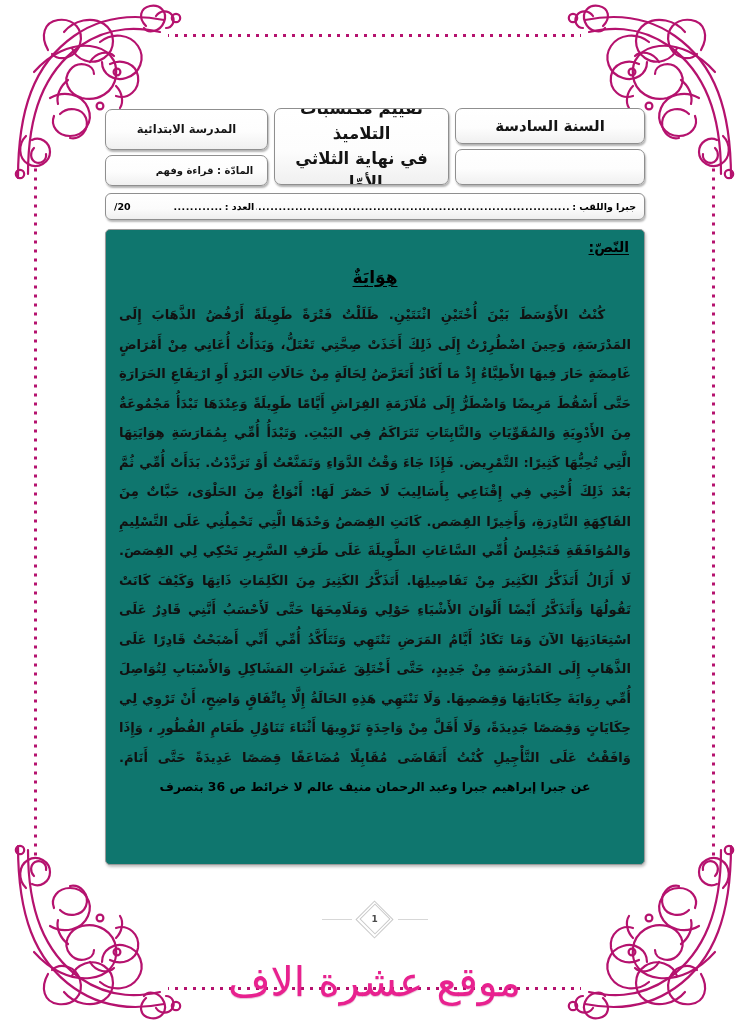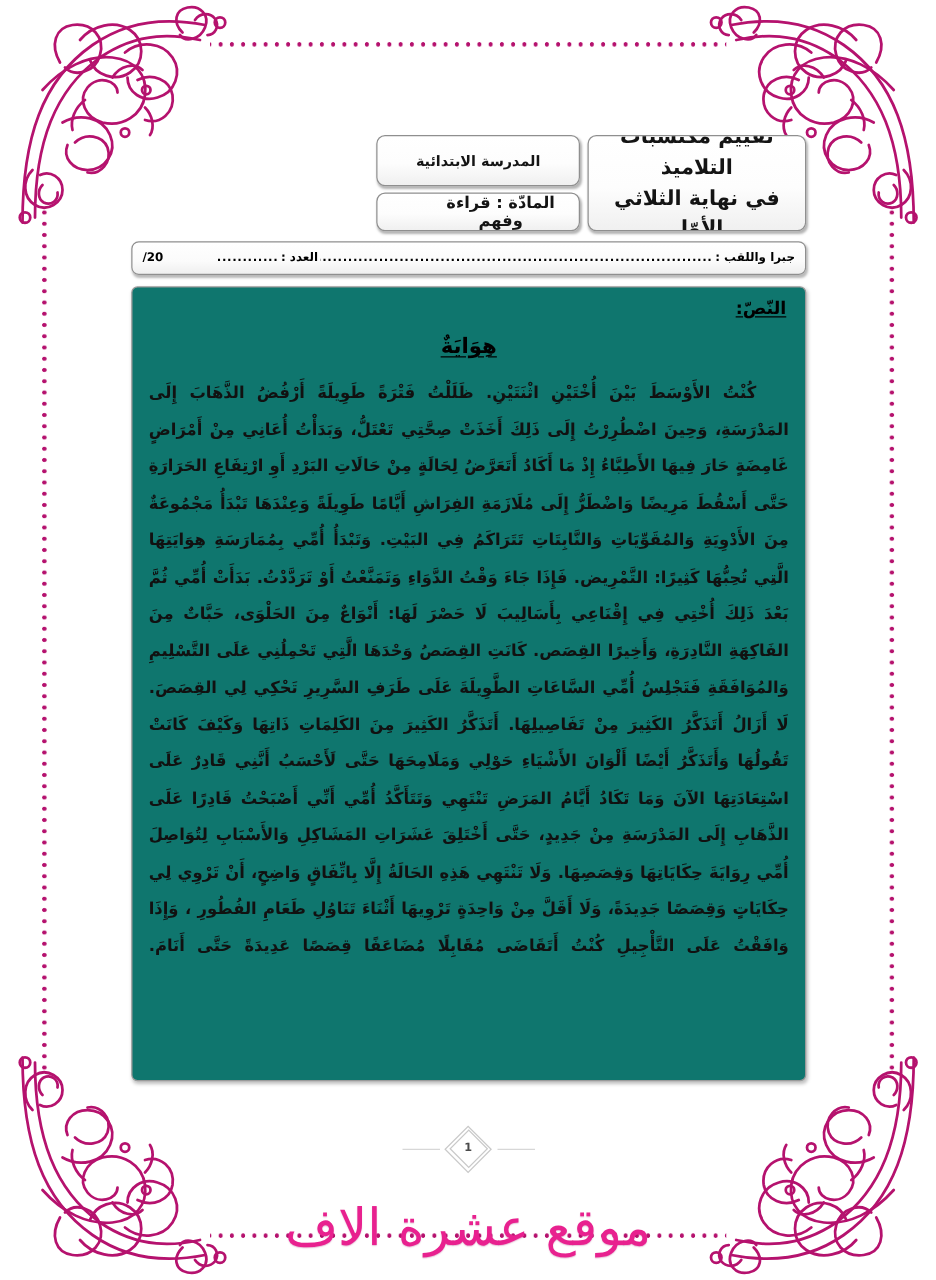--- a/index.html
+++ b/index.html
@@ -78,21 +78,21 @@
     align-items: stretch;
     height: 78px;
   }
   .hcol {
     display: flex;
     flex-direction: column;
     gap: 5px;
   }
   .col-year  { width: 190px; }
   .col-title { width: 175px; }
-  .col-school{ width: 163px; }
+  .col-school{ width: 163px; justify-content: center; }
 
   .box {
     border: 1.5px solid #8f8f8f;
     border-radius: 7px;
     background: linear-gradient(180deg, #ffffff 0%, #fdfdfd 55%, #f0f0f0 100%);
     box-shadow: 1px 2px 2px rgba(0,0,0,0.30), inset 0 1px 0 #fff;
     display: flex;
     align-items: center;
     justify-content: center;
     text-align: center;
@@ -113,21 +113,21 @@
     font-size: 16.5px;
     line-height: 1.5;
     padding: 2px 6px;
   }
   .box-school {
     height: 41px;
     font-size: 11.5px;
   }
   .box-subject {
     height: 31px;
-    font-size: 13px;
+    font-size: 10px;
     padding-left: 36px;
   }
 
   
   .idbar {
     margin-top: 7px;
     height: 27px;
     border: 1.5px solid #8f8f8f;
     border-radius: 6px;
     background: linear-gradient(180deg, #ffffff 0%, #fbfbfb 60%, #efefef 100%);
@@ -370,20 +370,24 @@
 
   <div class="dotline dot-top"></div>
   <div class="dotline dot-bottom"></div>
   <div class="dotline dot-left"></div>
   <div class="dotline dot-right"></div>
 
   <div class="sheet">
 
     <div class="header-row">
 
+      <div class="hcol col-year">
+        <div class="box box-year">السنة السادسة</div>
+        <div class="box box-blank"></div>
+      </div>
 
       <div class="hcol col-title">
         <div class="box box-title">
           <div>
             <div>تقييم مكتسبات التلاميذ</div>
             <div>في نهاية الثلاثي الأوّل</div>
           </div>
         </div>
       </div>
 
@@ -401,20 +405,21 @@
       <span class="fill-short">............</span>
       <span class="seg">20/</span>
     </div>
 
     <div class="panel">
       <div class="nass">النّصّ:</div>
       <div class="text-title">هِوَايَةٌ</div>
       <div class="body-text">
         <p>كُنْتُ الأَوْسَطَ بَيْنَ أُخْتَيْنِ اثْنَتَيْنِ. ظَلَلْتُ فَتْرَةً طَوِيلَةً أَرْفُضُ الذَّهَابَ إِلَى المَدْرَسَةِ، وَحِينَ اضْطُرِرْتُ إِلَى ذَلِكَ أَخَذَتْ صِحَّتِي تَعْتَلُّ، وَبَدَأْتُ أُعَانِي مِنْ أَمْرَاضٍ غَامِضَةٍ حَارَ فِيهَا الأَطِبَّاءُ إِذْ مَا أَكَادُ أَتَعَرَّضُ لِحَالَةٍ مِنْ حَالَاتِ البَرْدِ أَوِ ارْتِفَاعِ الحَرَارَةِ حَتَّى أَسْقُطَ مَرِيضًا وَاضْطَرُّ إِلَى مُلَازَمَةِ الفِرَاشِ أَيَّامًا طَوِيلَةً وَعِنْدَهَا تَبْدَأُ مَجْمُوعَةٌ مِنَ الأَدْوِيَةِ وَالمُقَوِّيَاتِ وَالنَّابِتَاتِ تَتَرَاكَمُ فِي البَيْتِ. وَتَبْدَأُ أُمِّي بِمُمَارَسَةِ هِوَايَتِهَا الَّتِي تُحِبُّهَا كَثِيرًا: التَّمْرِيض. فَإِذَا جَاءَ وَقْتُ الدَّوَاءِ وَتَمَنَّعْتُ أَوْ تَرَدَّدْتُ. بَدَأَتْ أُمِّي ثُمَّ بَعْدَ ذَلِكَ أُخْتِي فِي إِقْنَاعِي بِأَسَالِيبَ لَا حَصْرَ لَهَا: أَنْوَاعٌ مِنَ الحَلْوَى، حَبَّاتٌ مِنَ الفَاكِهَةِ النَّادِرَةِ، وَأَخِيرًا القِصَص. كَانَتِ القِصَصُ وَحْدَهَا الَّتِي تَحْمِلُنِي عَلَى التَّسْلِيمِ وَالمُوَافَقَةِ فَتَجْلِسُ أُمِّي السَّاعَاتِ الطَّوِيلَةَ عَلَى طَرَفِ السَّرِيرِ تَحْكِي لِي القِصَصَ. لَا أَزَالُ أَتَذَكَّرُ الكَثِيرَ مِنْ تَفَاصِيلِهَا. أَتَذَكَّرُ الكَثِيرَ مِنَ الكَلِمَاتِ ذَاتِهَا وَكَيْفَ كَانَتْ تَقُولُهَا وَأَتَذَكَّرُ أَيْضًا أَلْوَانَ الأَشْيَاءِ حَوْلِي وَمَلَامِحَهَا حَتَّى لَأَحْسَبُ أَنَّنِي قَادِرٌ عَلَى اسْتِعَادَتِهَا الآنَ وَمَا تَكَادُ أَيَّامُ المَرَضِ تَنْتَهِي وَتَتَأَكَّدُ أُمِّي أَنِّي أَصْبَحْتُ قَادِرًا عَلَى الذَّهَابِ إِلَى المَدْرَسَةِ مِنْ جَدِيدٍ، حَتَّى أَخْتَلِقَ عَشَرَاتِ المَشَاكِلِ وَالأَسْبَابِ لِتُوَاصِلَ أُمِّي رِوَايَةَ حِكَايَاتِهَا وَقِصَصِهَا. وَلَا تَنْتَهِي هَذِهِ الحَالَةُ إِلَّا بِاتِّفَاقٍ وَاضِحٍ، أَنْ تَرْوِي لِي حِكَايَاتٍ وَقِصَصًا جَدِيدَةً، وَلَا أَقَلَّ مِنْ وَاحِدَةٍ تَرْوِيهَا أَثْنَاءَ تَنَاوُلِ طَعَامِ الفُطُورِ ، وَإِذَا وَافَقْتُ عَلَى التَّأْجِيلِ كُنْتُ أَتَقَاضَى مُقَابِلًا مُضَاعَفًا قِصَصًا عَدِيدَةً حَتَّى أَنَامَ.</p>
       </div>
+      <div class="source">عن جبرا إبراهيم جبرا وعبد الرحمان منيف عالم لا خرائط ص 36 بتصرف</div>
     </div>
 
   </div>
 
   <div class="pagebadge">
     <span class="wing l"></span>
     <span class="wing r"></span>
     <span class="lozenge outer"></span>
     <span class="lozenge"></span>
     <span class="num">1</span>

